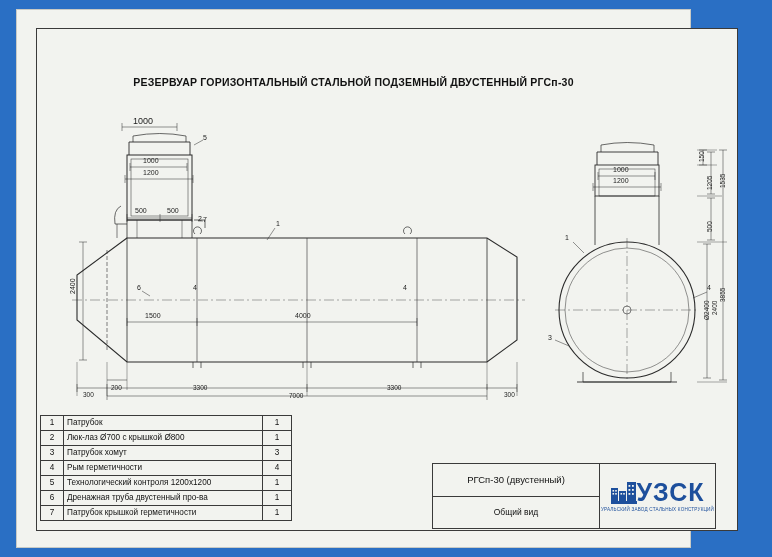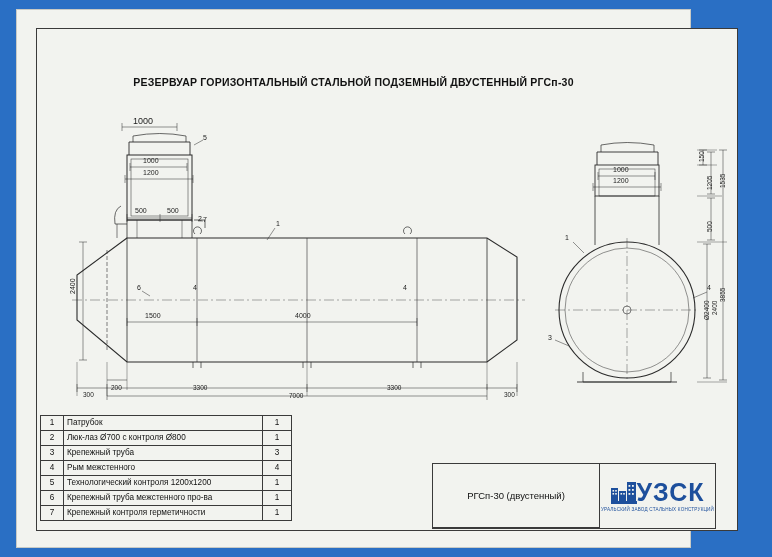--- a/index.html
+++ b/index.html
@@ -246,54 +246,55 @@
 
   <table id="legend">
     <tbody>
       <tr>
         <td class="num">1</td>
         <td>Патрубок</td>
         <td class="qty">1</td>
       </tr>
       <tr>
         <td class="num">2</td>
-        <td>Люк-лаз Ø700 с контроля Ø800</td>
+        <td>Люк-лаз Ø700 с крышкой Ø800</td>
         <td class="qty">1</td>
       </tr>
       <tr>
         <td class="num">3</td>
-        <td>Крепежный труба</td>
+        <td>Патрубок хомут</td>
         <td class="qty">3</td>
       </tr>
       <tr>
         <td class="num">4</td>
-        <td>Рым межстенного</td>
+        <td>Рым герметичности</td>
         <td class="qty">4</td>
       </tr>
       <tr>
         <td class="num">5</td>
         <td>Технологический контроля 1200х1200</td>
         <td class="qty">1</td>
       </tr>
       <tr>
         <td class="num">6</td>
-        <td>Крепежный труба межстенного про-ва</td>
+        <td>Дренажная труба двустенный про-ва</td>
         <td class="qty">1</td>
       </tr>
       <tr>
         <td class="num">7</td>
-        <td>Крепежный контроля герметичности</td>
+        <td>Патрубок крышкой герметичности</td>
         <td class="qty">1</td>
       </tr>
     </tbody>
   </table>
 
   <div id="titleblock">
     <div id="tb-left">
       <div id="tb-name">РГСп-30 (двустенный)</div>
+      <div id="tb-view">Общий вид</div>
     </div>
     <div id="tb-logo">
       <div class="logo-row">
         <span class="logo-mark">
           <svg width="26" height="22" viewBox="0 0 26 22">
             <rect x="0" y="6" width="7" height="13" fill="#1d4f9c"></rect>
             <rect x="8" y="9" width="7" height="10" fill="#1d4f9c"></rect>
             <rect x="16" y="0" width="9" height="19" fill="#1d4f9c"></rect>
             <rect x="1.5" y="8" width="1.6" height="1.6" fill="#f2f3ef"></rect>
             <rect x="4.2" y="8" width="1.6" height="1.6" fill="#f2f3ef"></rect>

